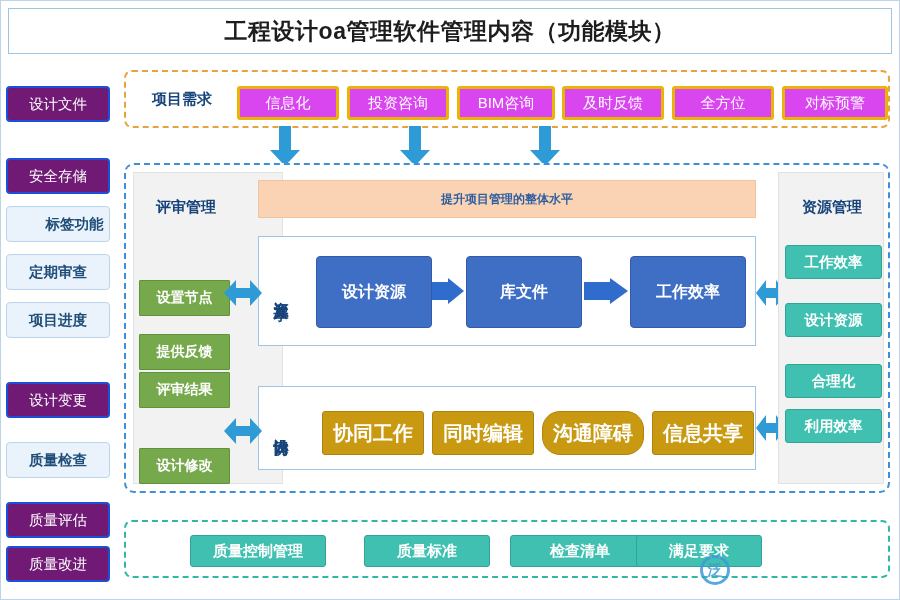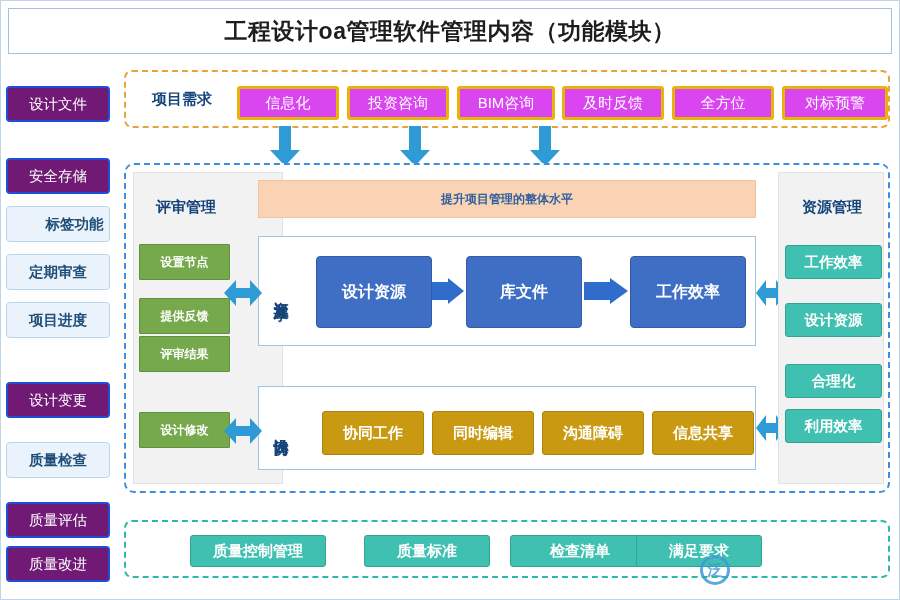--- a/index.html
+++ b/index.html
@@ -73,21 +73,21 @@
   }
   .panel-head{
     position:absolute;left:141px;top:195px;width:90px;height:24px;
     font-size:15px;font-weight:bold;color:#16447a;
     display:flex;align-items:center;justify-content:center;
   }
   .green-chip{
     position:absolute;left:139px;width:89px;height:34px;
     background:#76a94c;border:1px solid #62913d;border-radius:1px;
     display:flex;align-items:center;justify-content:center;
-    color:#fff;font-size:12px;font-weight:bold;
+    color:#fff;font-size:14px;font-weight:bold;margin-top:36px;
   }
 
   
   .right-panel{
     position:absolute;left:778px;top:172px;width:106px;height:312px;
     background:#f2f2f2;border:1px solid #e2e2e2;box-sizing:border-box;
   }
   .right-head{
     position:absolute;left:784px;top:195px;width:96px;height:24px;
     font-size:15px;font-weight:bold;color:#16447a;
@@ -119,21 +119,21 @@
     line-height:1.05;
   }
   .royal-chip{
     position:absolute;background:#3f6fc4;border:1px solid #335aa6;border-radius:4px;
     display:flex;align-items:center;justify-content:center;
     color:#fff;font-size:16px;font-weight:bold;
   }
   .gold-chip{
     position:absolute;background:#c99a11;border:1px solid #ad840b;border-radius:3px;
     display:flex;align-items:center;justify-content:center;
-    color:#fff;font-size:15px;font-weight:bold;
+    color:#fff;font-size:20px;font-weight:bold;
   }
 
   
   .teal-wide{
     position:absolute;top:535px;height:30px;
     background:#3fc0b0;border:1px solid #31a496;border-radius:3px;
     display:flex;align-items:center;justify-content:center;
     color:#fff;font-size:15px;font-weight:bold;
   }
   svg.arrowsvg{position:absolute;overflow:visible;}
@@ -215,21 +215,21 @@
   <polygon points="0,4 16,4 16,0 32,13 16,26 16,22 0,22" fill="#2f6ccc"></polygon>
 </svg>
 <svg class="arrowsvg" style="left:584px;top:278px;width:44px;height:26px;">
   <polygon points="0,4 26,4 26,0 44,13 26,26 26,22 0,22" fill="#2f6ccc"></polygon>
 </svg>
 
 <div class="white-box" style="left:258px;top:386px;width:498px;height:84px;"></div>
 <div class="vlabel" style="left:268px;top:398px;width:26px;height:62px;">设计协同</div>
 <div class="gold-chip" style="left:322px;top:411px;width:100px;height:42px;">协同工作</div>
 <div class="gold-chip" style="left:432px;top:411px;width:100px;height:42px;">同时编辑</div>
-<div class="gold-chip" style="left:542px;top:411px;width:100px;height:42px;">沟通障碍</div>
+<div class="gold-chip" style="left:542px;top:411px;width:100px;height:42px;border-radius:18px;">沟通障碍</div>
 <div class="gold-chip" style="left:652px;top:411px;width:100px;height:42px;">信息共享</div>
 
 <svg class="arrowsvg" style="left:224px;top:280px;width:38px;height:26px;">
   <polygon points="0,13 12,0 12,8 26,8 26,0 38,13 26,26 26,18 12,18 12,26" fill="#2e9bd6"></polygon>
 </svg>
 <svg class="arrowsvg" style="left:224px;top:418px;width:38px;height:26px;">
   <polygon points="0,13 12,0 12,8 26,8 26,0 38,13 26,26 26,18 12,18 12,26" fill="#2e9bd6"></polygon>
 </svg>
 <svg class="arrowsvg" style="left:756px;top:280px;width:30px;height:26px;">
   <polygon points="0,13 10,0 10,8 20,8 20,0 30,13 20,26 20,18 10,18 10,26" fill="#2e9bd6"></polygon>

